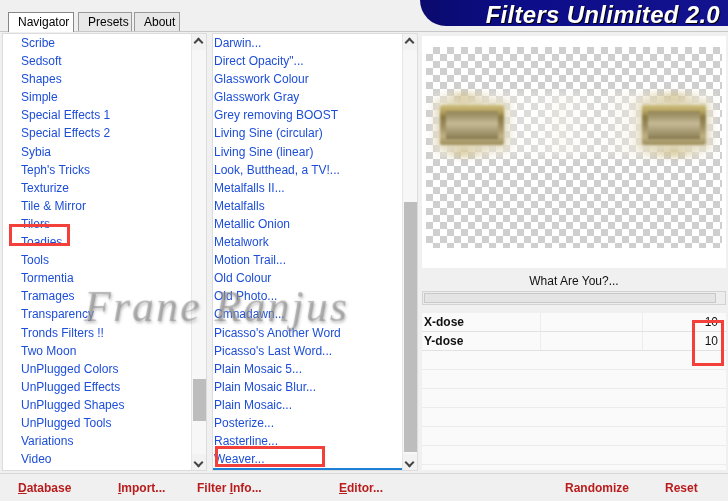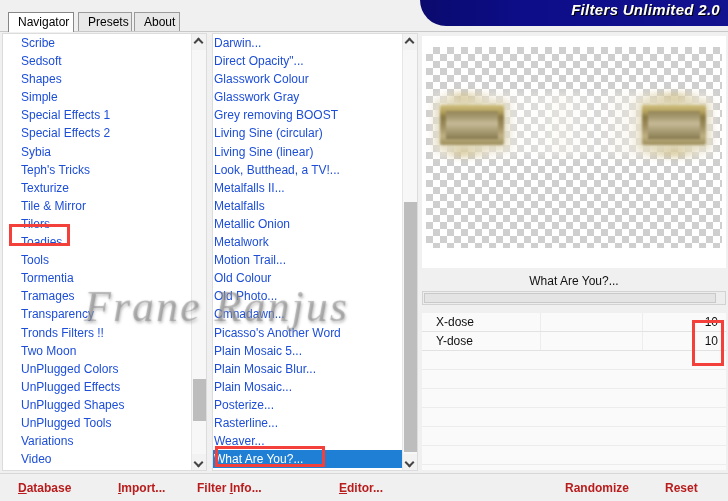--- a/index.html
+++ b/index.html
@@ -13,21 +13,21 @@
   
   .header-band{position:absolute;left:0;top:0;width:728px;height:30px;background:#f0f0f0;}
   .banner{
     position:absolute;right:0;top:0;width:308px;height:26px;
     background:linear-gradient(90deg,#0a0a6e 0%,#0d0d8a 35%,#13138f 100%);
     border-bottom-left-radius:26px 26px;
     overflow:hidden;
   }
   .banner-inner{
     position:absolute;right:8px;top:1px;
-    color:#ffffff;font-style:italic;font-weight:bold;font-size:15px;
+    color:#ffffff;font-style:italic;font-weight:bold;font-size:24px;
     letter-spacing:0.3px;white-space:nowrap;
     text-shadow:1px 1px 0 #000;
   }
 
   
   .tabstrip{position:absolute;left:0;top:12px;width:420px;height:20px;}
   .tab{
     position:absolute;top:0;height:19px;line-height:19px;
     font-size:12px;color:#000;text-align:right;
     background:#e8e8e8;border:1px solid #9a9a9a;border-bottom:none;
@@ -98,21 +98,21 @@
   
   .ftitle{position:absolute;left:422px;top:272px;width:304px;height:18px;
     line-height:18px;text-align:center;font-size:12px;color:#111;background:#f0f0f0;}
   .hsb{position:absolute;left:422px;top:291px;width:304px;height:14px;background:#ededed;border:1px solid #d2d2d2;box-sizing:border-box;}
   .hsb .hthumb{position:absolute;left:1px;top:1px;height:10px;width:292px;background:#e4e4e4;border:1px solid #c9c9c9;box-sizing:border-box;}
 
   
   .params{position:absolute;left:422px;top:313px;width:304px;height:157px;background:#fafafa;}
   .prow{position:relative;height:19px;line-height:19px;font-size:12px;color:#111;
     border-bottom:1px solid #e2e2e2;box-sizing:border-box;}
-  .prow .pname{position:absolute;left:14px;top:0;}
+  .prow .pname{position:absolute;left:2px;top:0;font-weight:bold;}
   .prow .pval{position:absolute;right:8px;top:0;text-align:right;}
   .prow.empty{border-bottom:1px solid #ececec;}
   .prow .tick{position:absolute;top:0;width:1px;height:100%;background:#ededed;}
 
   
   .bottombar{position:absolute;left:0;top:473px;width:728px;height:28px;background:#f0f0f0;border-top:1px solid #d7d7d7;box-sizing:border-box;}
   .bbtn{position:absolute;top:5px;height:18px;line-height:18px;font-size:12px;font-weight:bold;color:#b91c1c;white-space:nowrap;}
   .bbtn u{text-decoration:underline;}
 
   
@@ -194,20 +194,21 @@
         <div class="li">Look, Butthead, a TV!...</div>
         <div class="li">Metalfalls II...</div>
         <div class="li">Metalfalls</div>
         <div class="li">Metallic Onion</div>
         <div class="li">Metalwork</div>
         <div class="li">Motion Trail...</div>
         <div class="li">Old Colour</div>
         <div class="li">Old Photo...</div>
         <div class="li">Cmnadawn...</div>
         <div class="li">Picasso's Another Word</div>
+        <div class="li">Picasso's Last Word...</div>
         <div class="li">Plain Mosaic 5...</div>
         <div class="li">Plain Mosaic Blur...</div>
         <div class="li">Plain Mosaic...</div>
         <div class="li">Posterize...</div>
         <div class="li">Rasterline...</div>
         <div class="li">Weaver...</div>
         <div class="li selected">What Are You?...</div>
       </div>
     <div class="vsb">
       <div class="arrow up">

